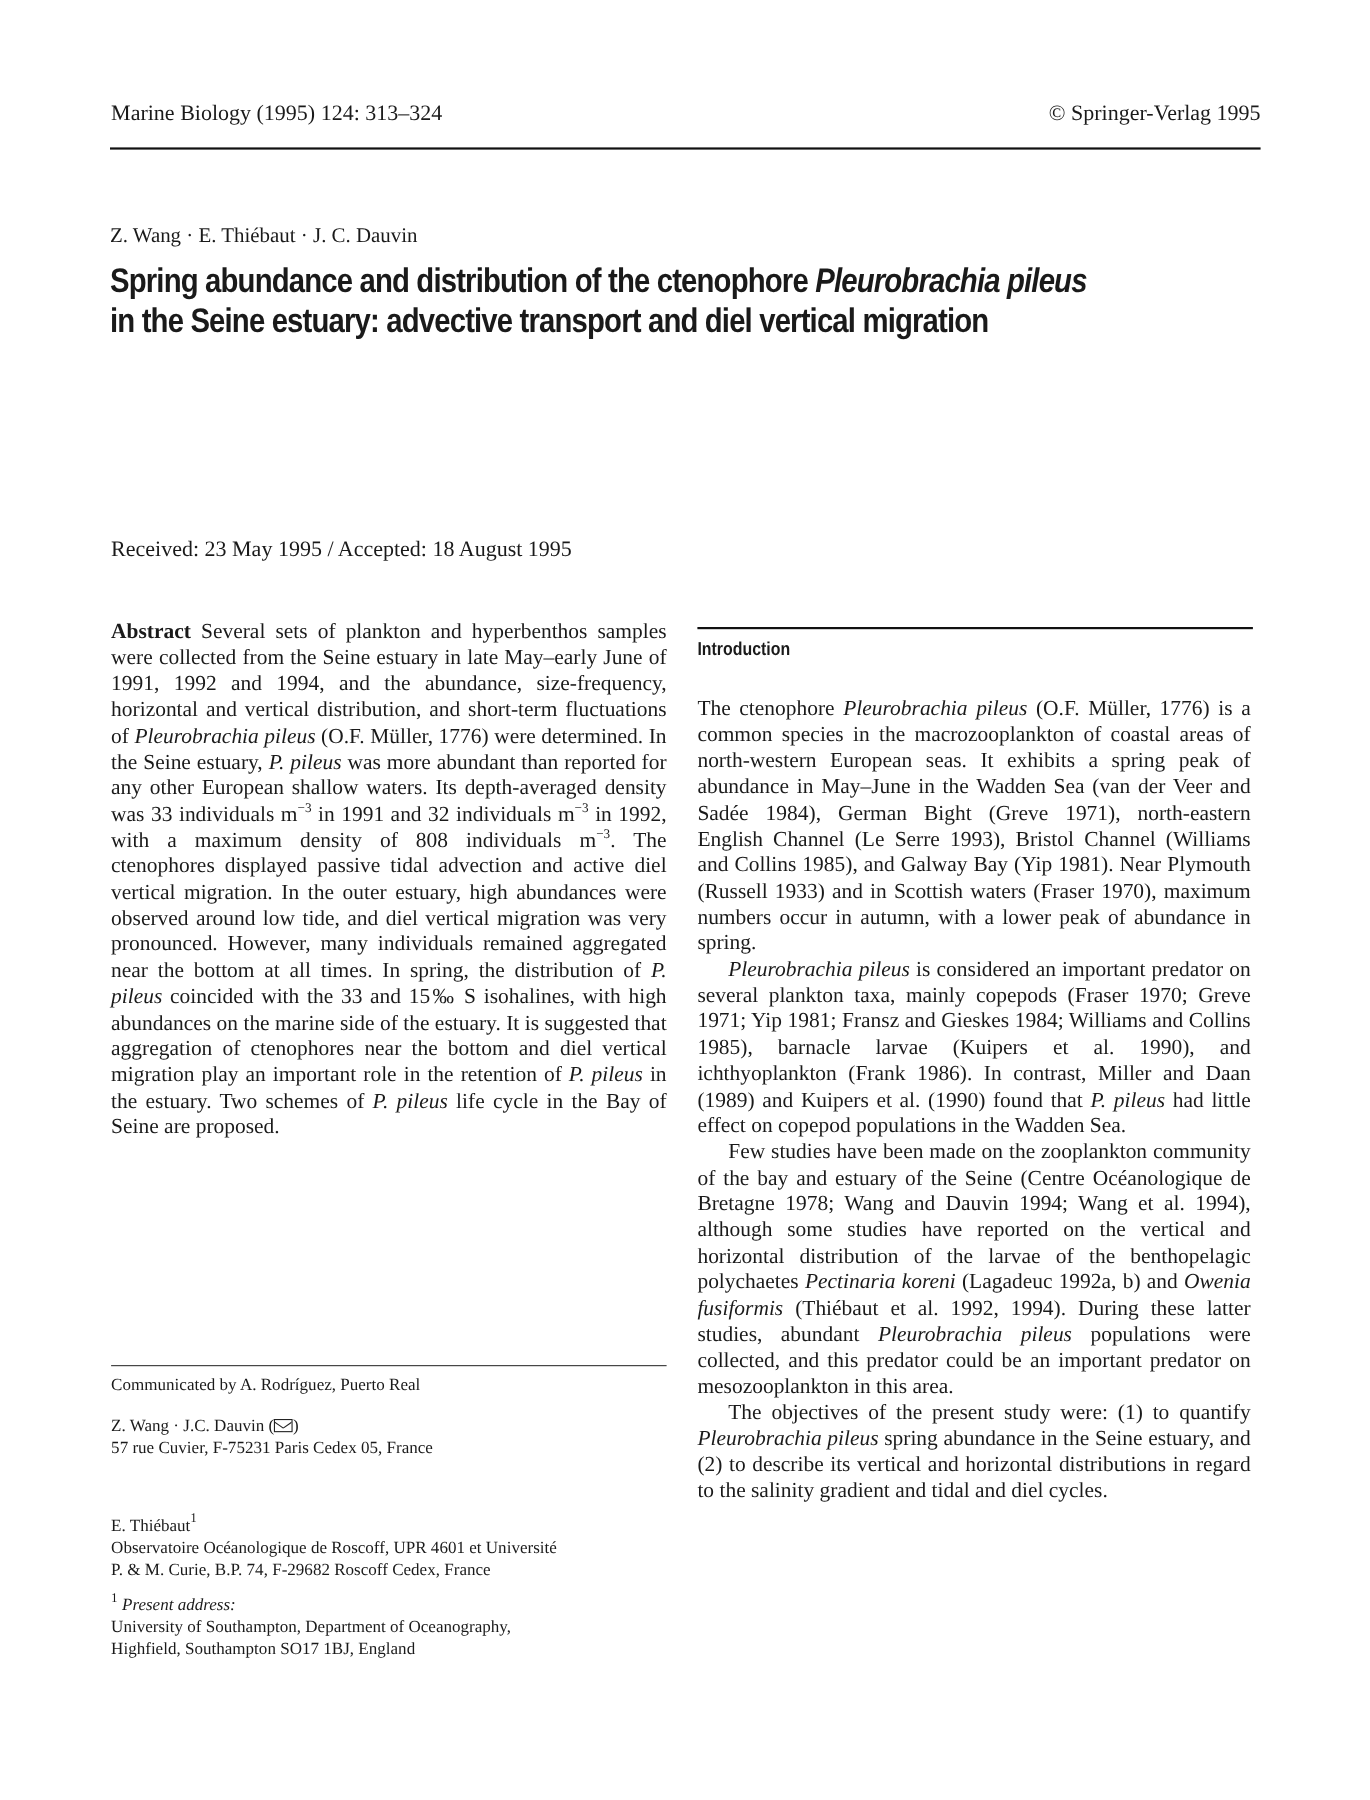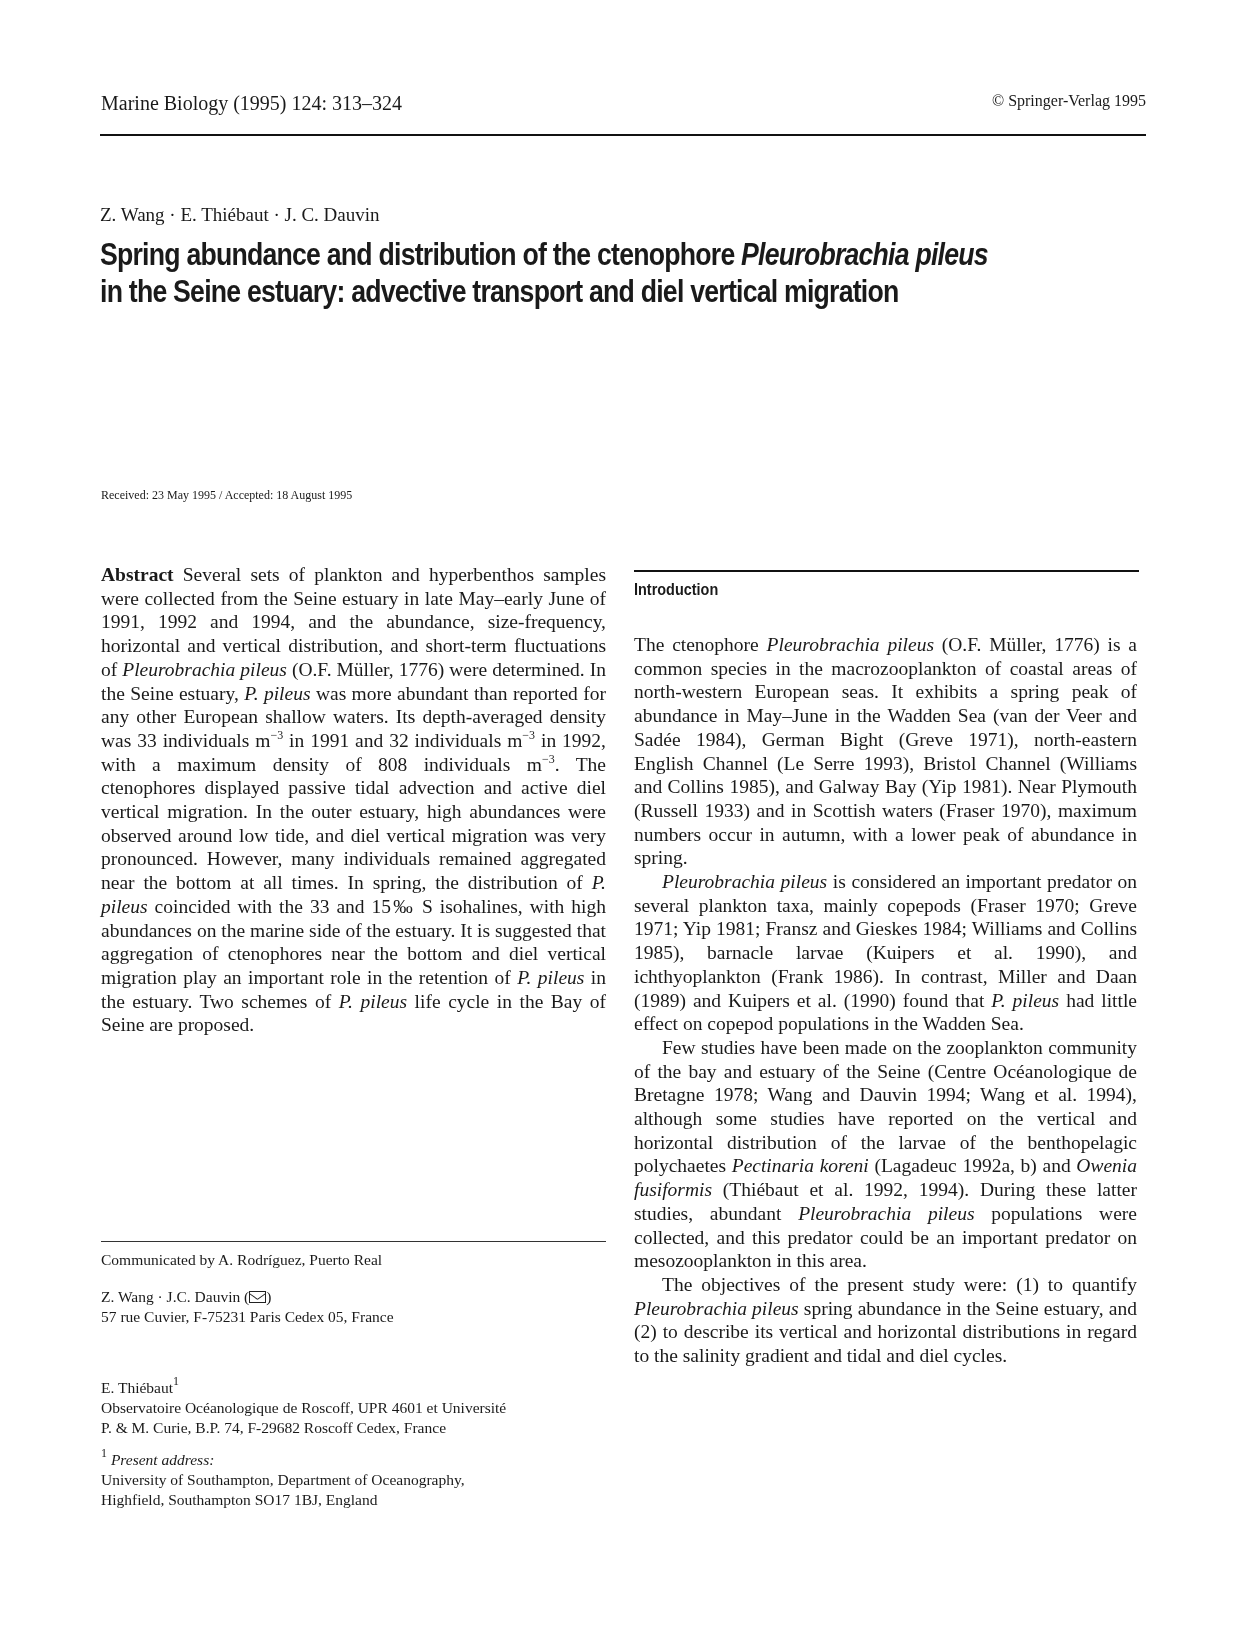--- a/index.html
+++ b/index.html
@@ -1,24 +1,24 @@
 <!DOCTYPE html>
 <html><head>
   <meta charset="utf-8">
   <style>
     html, body { margin: 0; padding: 0; background: #ffffff; }
     body { width: 1245px; height: 1636px; position: relative; overflow: hidden; color: #1a1a1a; font-family: "Liberation Serif", "DejaVu Serif", serif; }
     .abs { position: absolute; }
     .running-left { left: 101px; top: 92px; font-size: 20px; }
-    .running-right { right: 99px; top: 92px; font-size: 16px; text-align: left; }
+    .running-right { right: 99px; top: 92px; font-size: 20px; text-align: left; }
     .top-rule { left: 100px; top: 134px; width: 1046px; height: 2px; background: #111; }
     .authors { left: 100px; top: 204px; font-size: 19px; font-weight: normal; }
     .title { left: 100px; top: 236px; width: 1050px; font-family: "Liberation Sans", "DejaVu Sans", sans-serif; font-weight: bold; font-size: 31px; line-height: 37px; letter-spacing: -0.9px; transform: scaleX(0.86); transform-origin: left top; width: 1220px; }
     .title i { font-style: italic; }
-    .received { left: 101px; top: 488px; font-size: 12px; }
+    .received { left: 101px; top: 488px; font-size: 20px; }
     .col { font-size: 19.5px; line-height: 23.7px; text-align: justify; hyphens: manual; }
     .col-left { left: 101px; top: 563px; width: 505px; }
     .col-right { left: 634px; top: 633px; width: 503px; }
     .col p { margin: 0; }
     .col p.indent { text-indent: 28px; }
     .abstract-label { font-weight: bold; }
     sup { font-size: 12px; vertical-align: 8px; line-height: 0; }
     .intro-rule { left: 634px; top: 570px; width: 505px; height: 1.5px; background: #111; }
     .intro-heading { left: 634px; top: 580px; font-family: "Liberation Sans", "DejaVu Sans", sans-serif; font-weight: bold; font-size: 17px; transform: scaleX(0.85); transform-origin: left top; }
     .foot-rule { left: 101px; top: 1241px; width: 505px; height: 1.2px; background: #333; }

